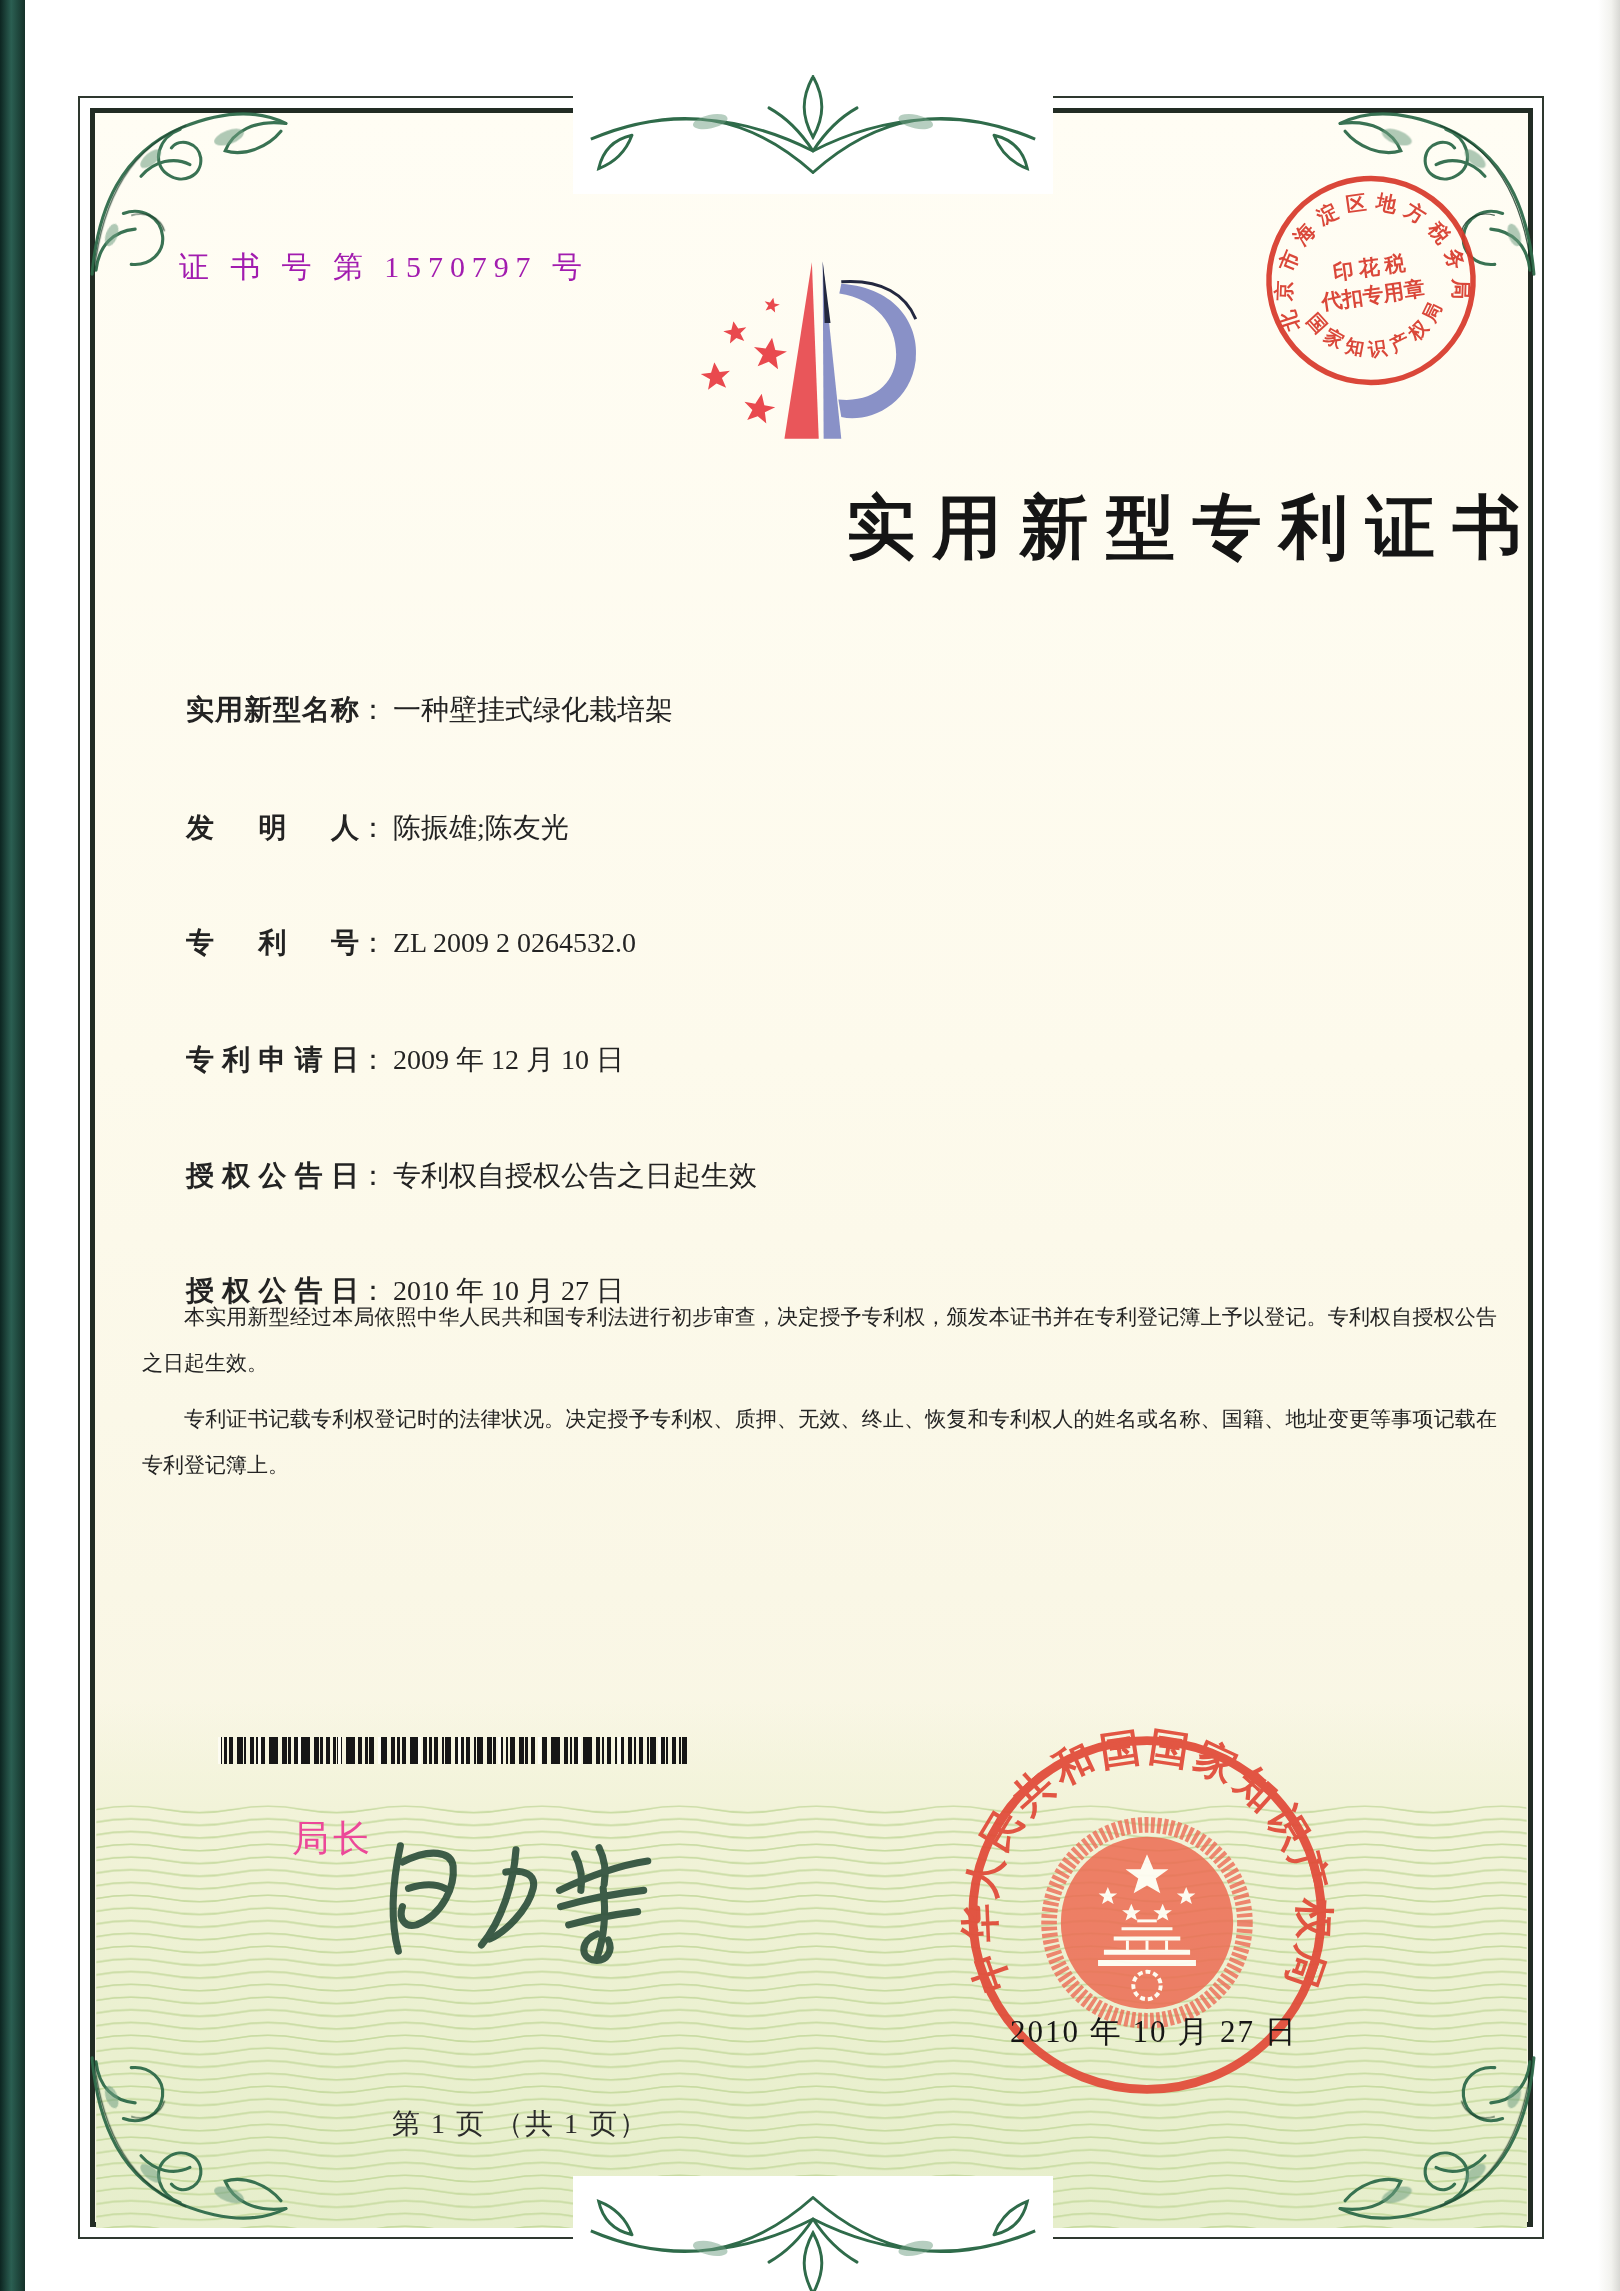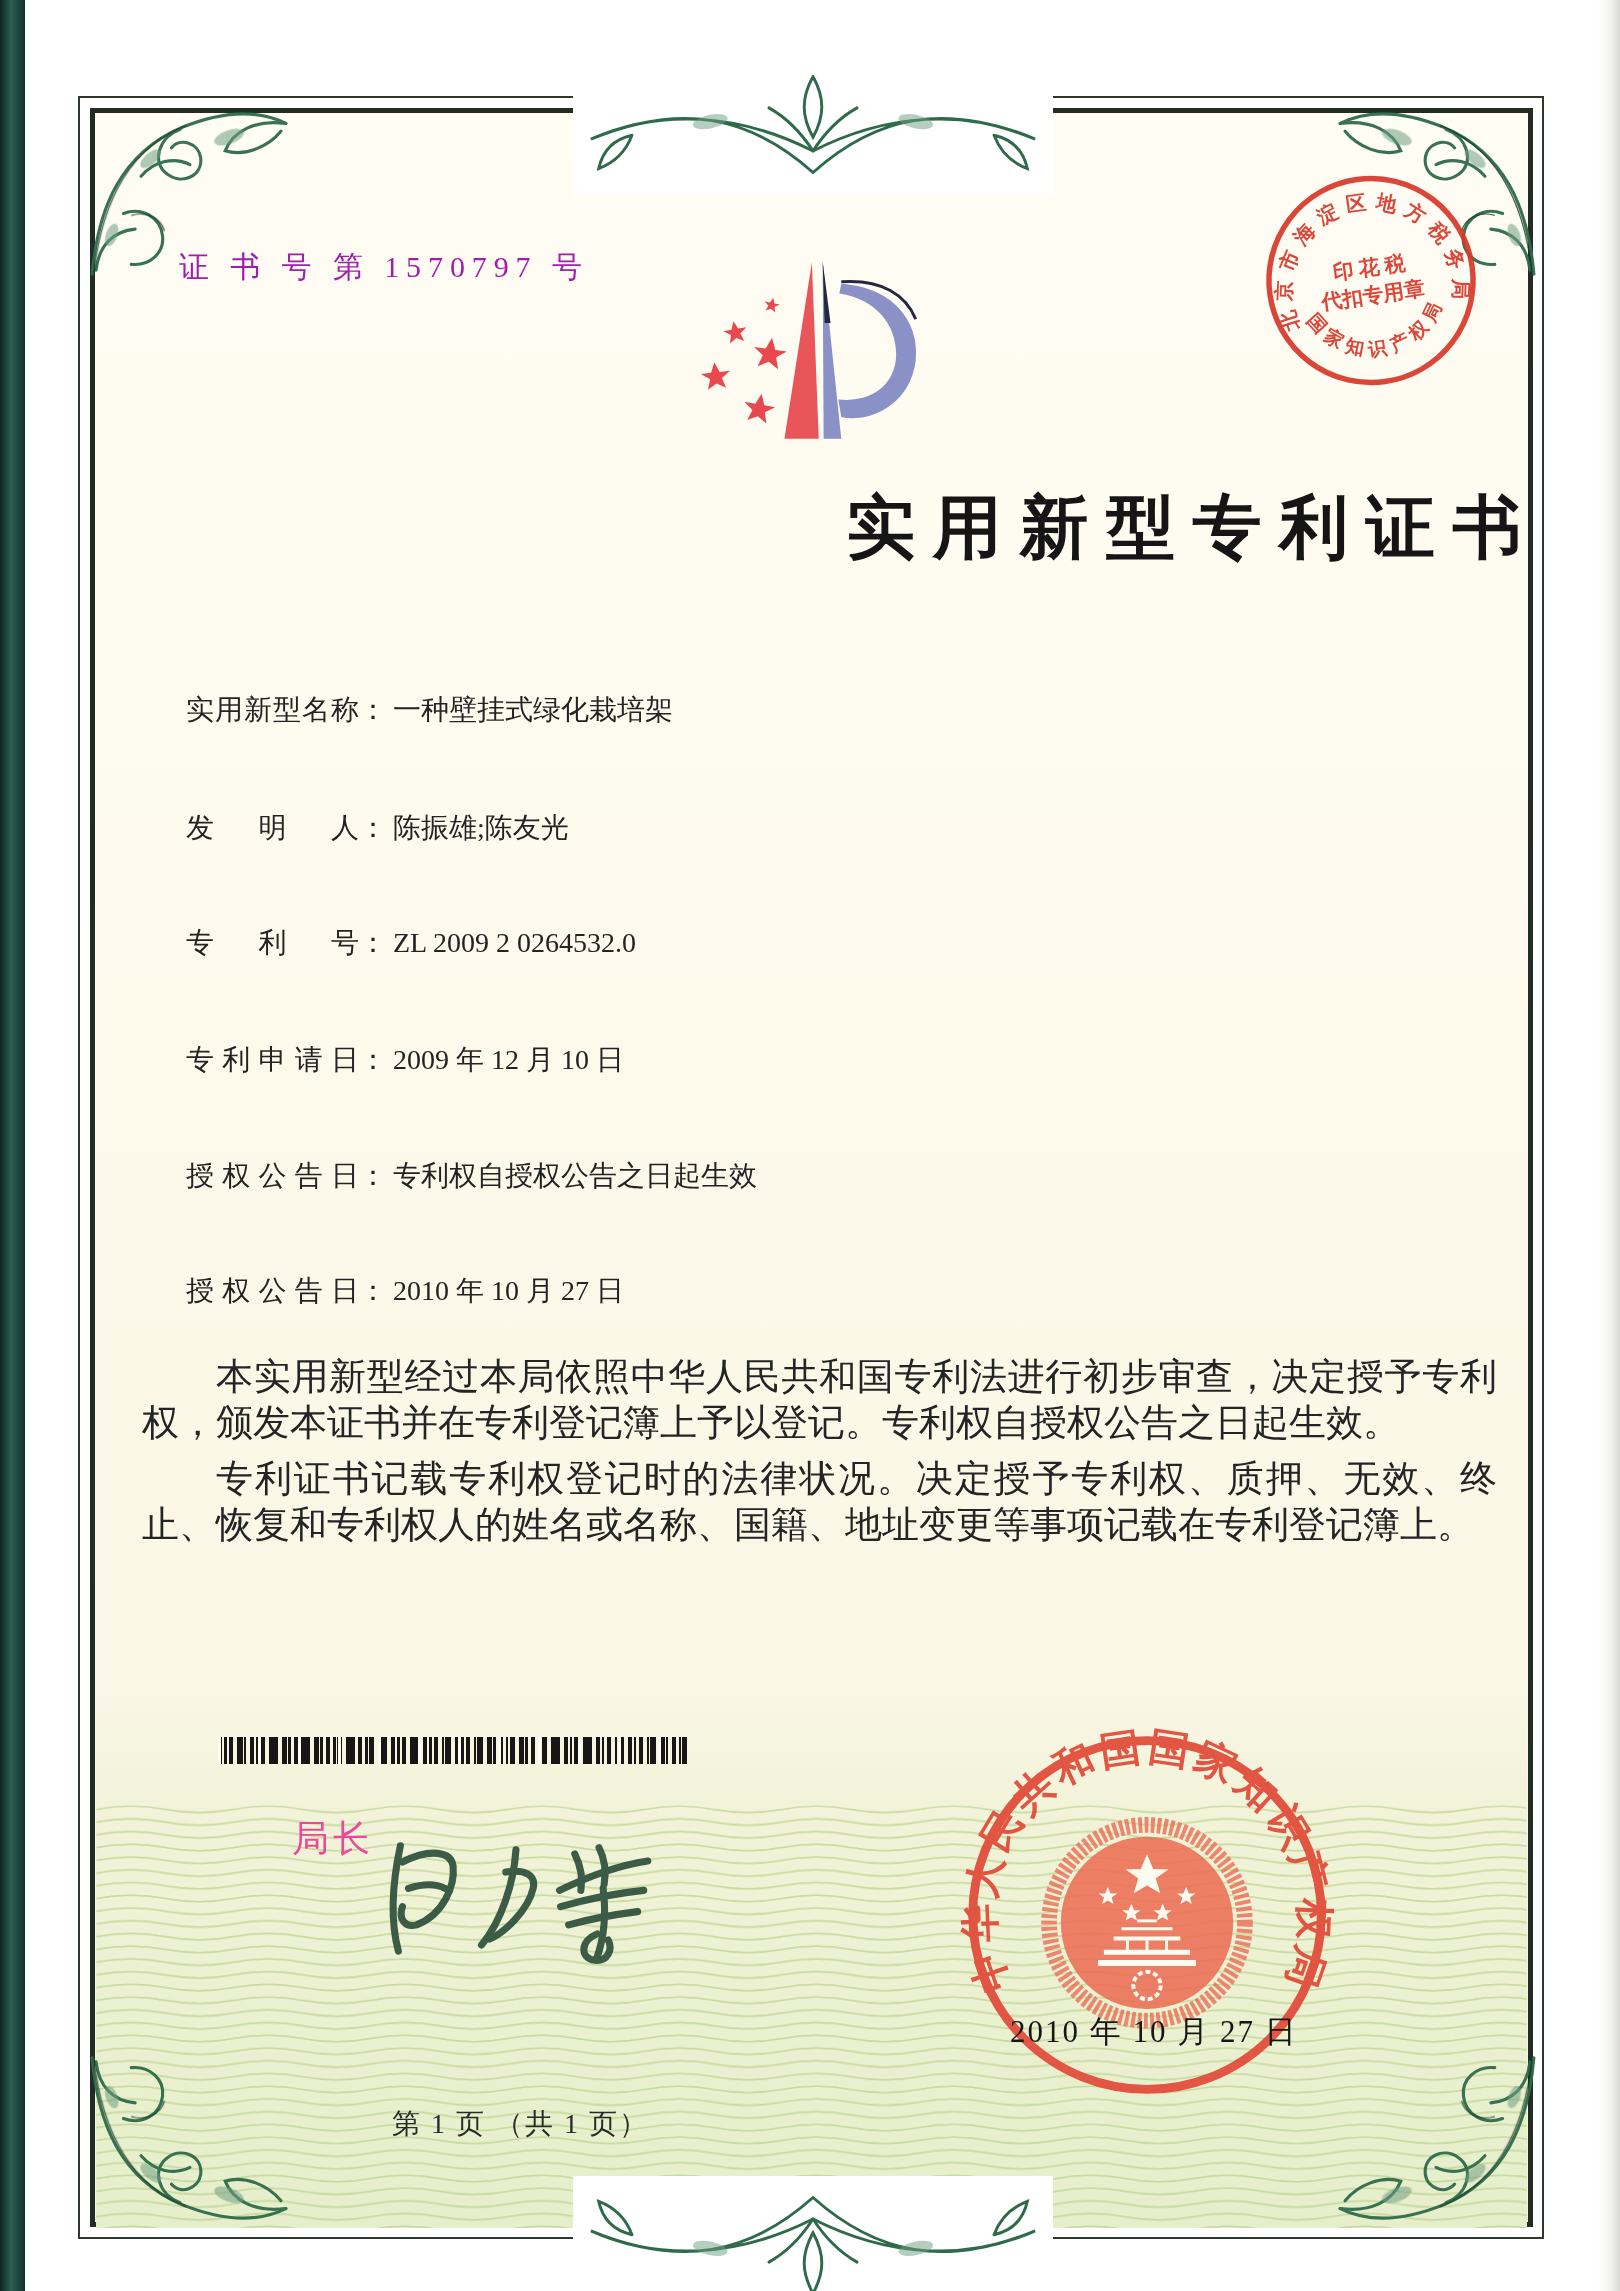--- a/index.html
+++ b/index.html
@@ -28,23 +28,23 @@
   .orn{position:absolute;width:211px;height:181px;}
   .orn.tr{transform:scaleX(-1);} .orn.bl{transform:scaleY(-1);} .orn.br{transform:scale(-1,-1);}
   .orn-center{position:absolute;width:480px;height:137px;background:#ffffff;display:flex;
     align-items:center;justify-content:center;}
   .orn-center svg{width:100%;height:100%;}
   
   .certno{position:absolute;left:179px;top:247px;font-size:30px;letter-spacing:6.9px;color:#a21caf;}
   .title{position:absolute;left:88px;top:482px;width:1451px;text-align:right;
     font-size:69px;font-weight:700;letter-spacing:17.6px;color:#151515;}
   .frow{position:absolute;left:186px;font-size:28px;color:#232323;white-space:nowrap;}
-  .flabel{display:inline-block;width:173px;text-align:justify;text-align-last:justify;vertical-align:bottom;}
+  .flabel{display:inline-block;width:173px;text-align:justify;text-align-last:justify;vertical-align:bottom;font-weight:bold;}
   .fcolon{display:inline-block;margin-right:5.9px;}
-  .paras{position:absolute;left:142px;top:1354px;width:1355px;font-size:37px;color:#242424;}
+  .paras{position:absolute;left:142px;top:1294px;width:1355px;font-size:21px;color:#242424;}
   .paras p{margin:0 0 9.8px 0;line-height:46px;text-align:justify;text-indent:2em;}
   .barcode{position:absolute;left:218px;top:1737px;width:469px;height:26.5px;
     background:
       repeating-linear-gradient(90deg,rgba(253,252,242,1) 0 2.9px,transparent 2.9px 40px),
       repeating-linear-gradient(90deg,#161616 0 2.5px,transparent 2.5px 6.4px),
       repeating-linear-gradient(90deg,#161616 0 3.9px,transparent 3.9px 10.8px);}
   .role{position:absolute;left:292px;top:1814px;font-size:37px;color:#ec4899;letter-spacing:3.9px;}
   .sig{position:absolute;left:372px;top:1825px;width:294px;height:152px;}
   .seal{position:absolute;left:959px;top:1727px;width:376px;height:376px;}
   .sealdate{position:absolute;left:1010px;top:2011px;font-size:31px;color:#161616;letter-spacing:2px;z-index:8;}

